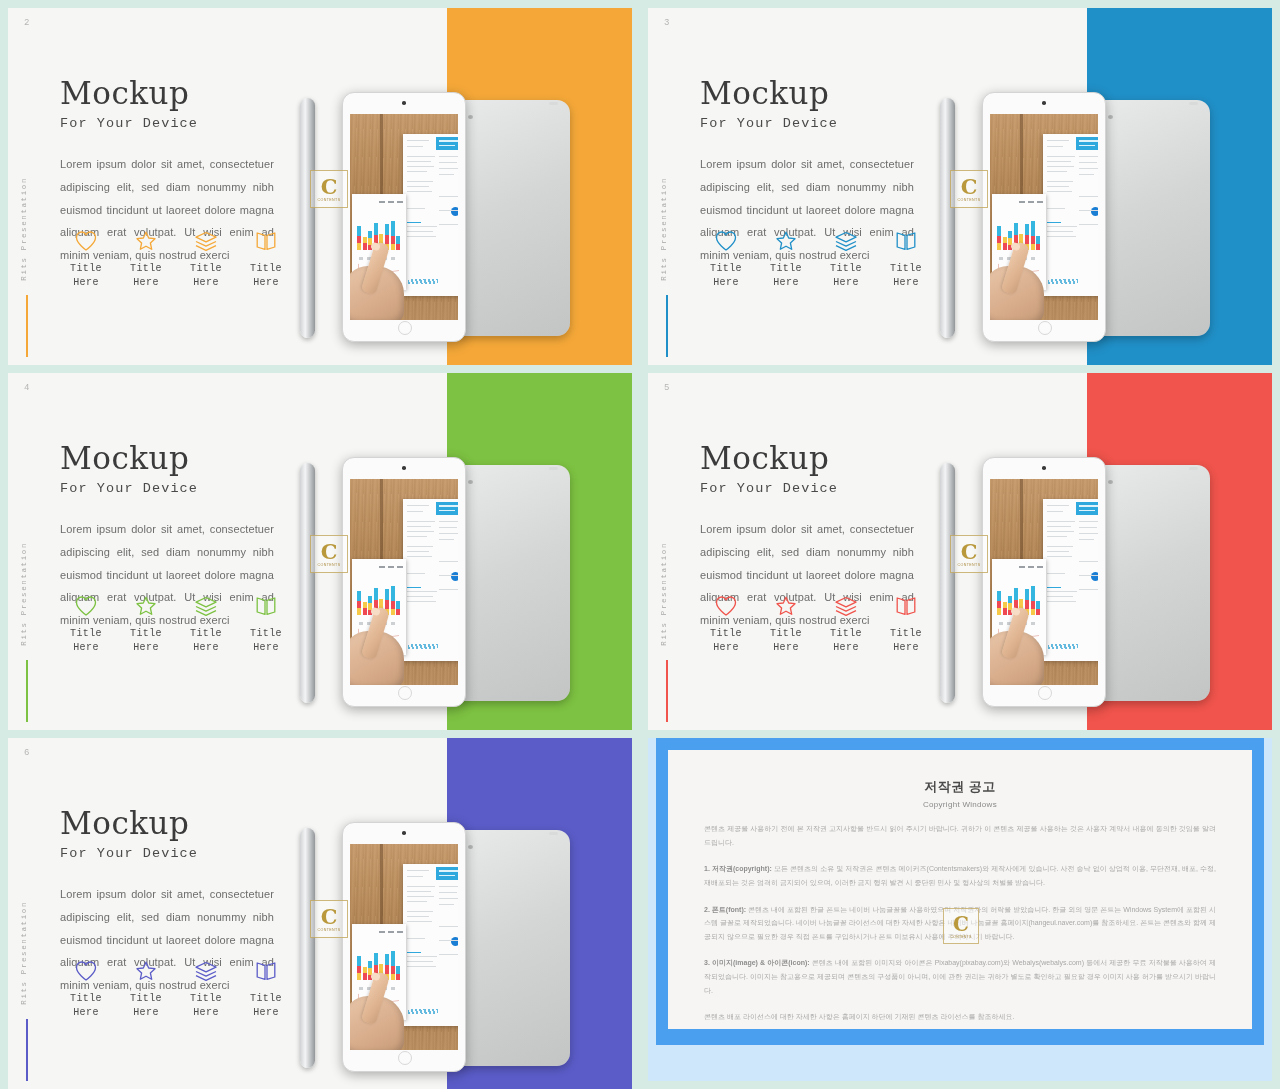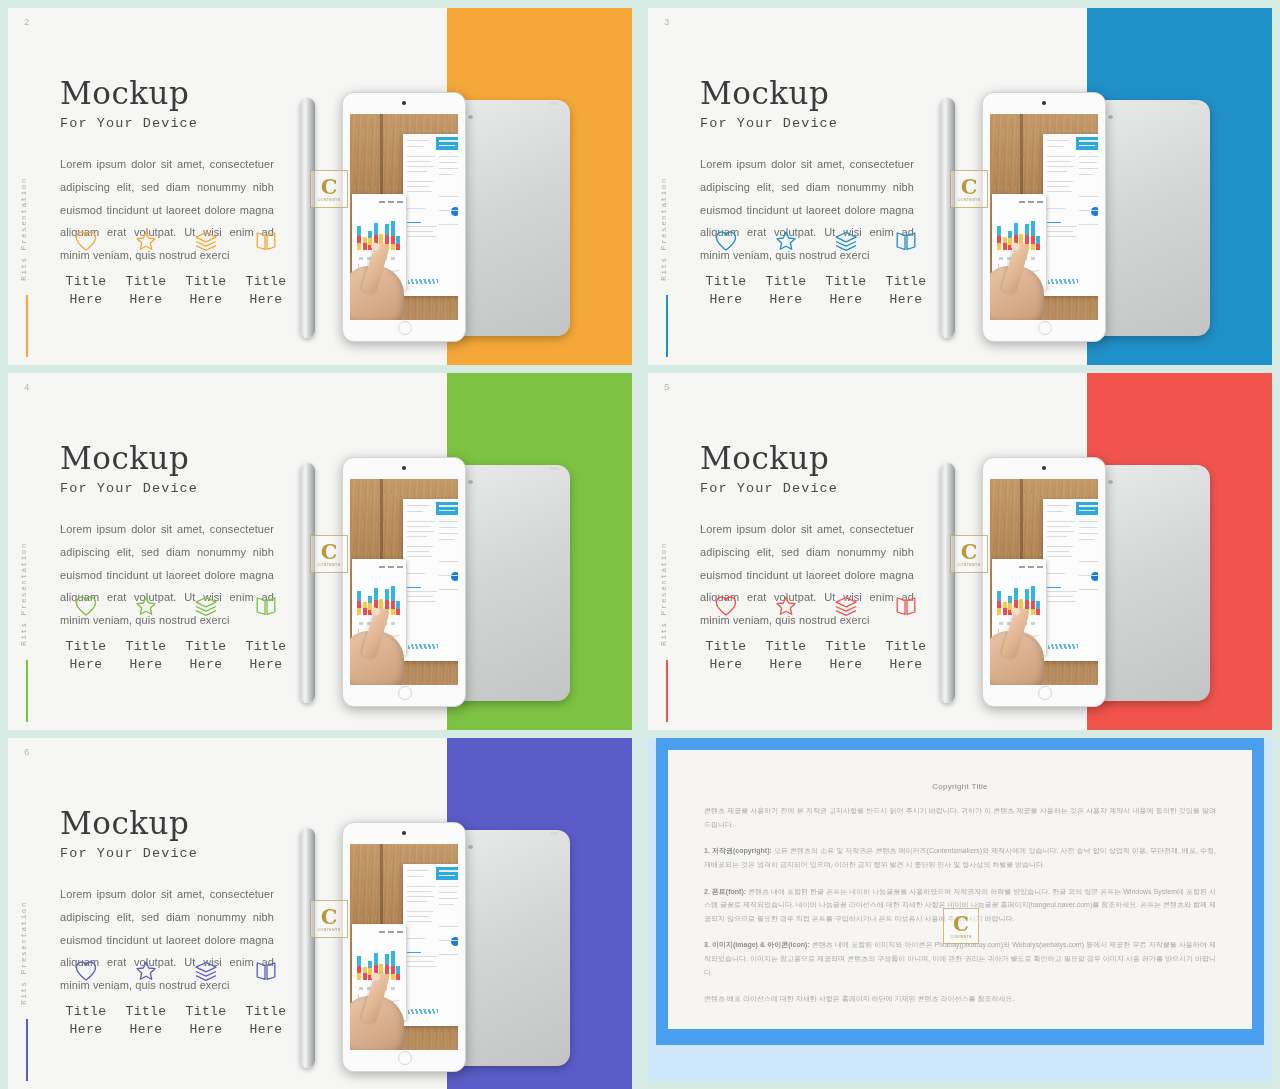--- a/index.html
+++ b/index.html
@@ -95,23 +95,23 @@
     width:232px;
     display:flex;
     justify-content:space-between;
   }
   .iconcell{
     width:52px;
     text-align:center;
   }
   .iconcell svg{display:block;margin:0 auto;}
   .iconlabel{
-    margin-top:21px;
+    margin-top:10px;
     font-family:"Liberation Mono", monospace;
-    font-size:13px;
+    font-size:10px;
     line-height:1.42;
     color:#4d4d4d;
     letter-spacing:.4px;
   }
 
   
   .mockup{
     position:absolute;
     left:292px;top:84px;
     width:318px;height:250px;
@@ -898,21 +898,22 @@
       <div class="watermark">
         <div class="c">C</div>
         <div class="w">CONTENTS</div>
       </div>
     </div>
   </div>
 
   <div class="copy-panel" style="background: rgb(207, 231, 251);">
     <div class="copy-inner-border" style="background: rgb(74, 160, 239);"></div>
     <div class="copy-doc">
-      <div class="copy-sub">Copyright Title</div>
+      <div class="copy-title">저작권 공고</div>
+      <div class="copy-sub">Copyright Windows</div>
       <p class="copy-p">콘텐츠 제공을 사용하기 전에 본 저작권 고지사항을 반드시 읽어 주시기 바랍니다. 귀하가 이 콘텐츠 제공을 사용하는 것은 사용자 계약서 내용에 동의한 것임을 알려드립니다.</p>
       <p class="copy-p"><b>1. 저작권(copyright):</b> <span>모든 콘텐츠의 소유 및 저작권은 콘텐츠 메이커즈(Contentsmakers)와 제작사에게 있습니다. 사전 승낙 없이 상업적 이용, 무단전재, 배포, 수정, 재배포되는 것은 엄격히 금지되어 있으며, 이러한 금지 행위 발견 시 중단된 민사 및 형사상의 처벌을 받습니다.</span></p>
       <p class="copy-p"><b>2. 폰트(font):</b> <span>콘텐츠 내에 포함된 한글 폰트는 네이버 나눔글꼴을 사용하였으며 저작권자의 허락을 받았습니다. 한글 외의 영문 폰트는 Windows System에 포함된 시스템 글꼴로 제작되었습니다. 네이버 나눔글꼴 라이선스에 대한 자세한 사항은 네이버 나눔글꼴 홈페이지(hangeul.naver.com)를 참조하세요. 폰트는 콘텐츠와 함께 제공되지 않으므로 필요한 경우 직접 폰트를 구입하시거나 폰트 미보유시 사용에 주의하시기 바랍니다.</span></p>
       <p class="copy-p"><b>3. 이미지(image) &amp; 아이콘(icon):</b> <span>콘텐츠 내에 포함된 이미지와 아이콘은 Pixabay(pixabay.com)와 Webalys(webalys.com) 등에서 제공한 무료 저작물을 사용하여 제작되었습니다. 이미지는 참고용으로 제공되며 콘텐츠의 구성품이 아니며, 이에 관한 권리는 귀하가 별도로 확인하고 필요할 경우 이미지 사용 허가를 받으시기 바랍니다.</span></p>
       <p class="copy-p">콘텐츠 배포 라이선스에 대한 자세한 사항은 홈페이지 하단에 기재된 콘텐츠 라이선스를 참조하세요.</p>
       <div class="copy-wm">
         <div class="c">C</div>
         <div class="w">CONTENTS</div>
       </div>
     </div>

